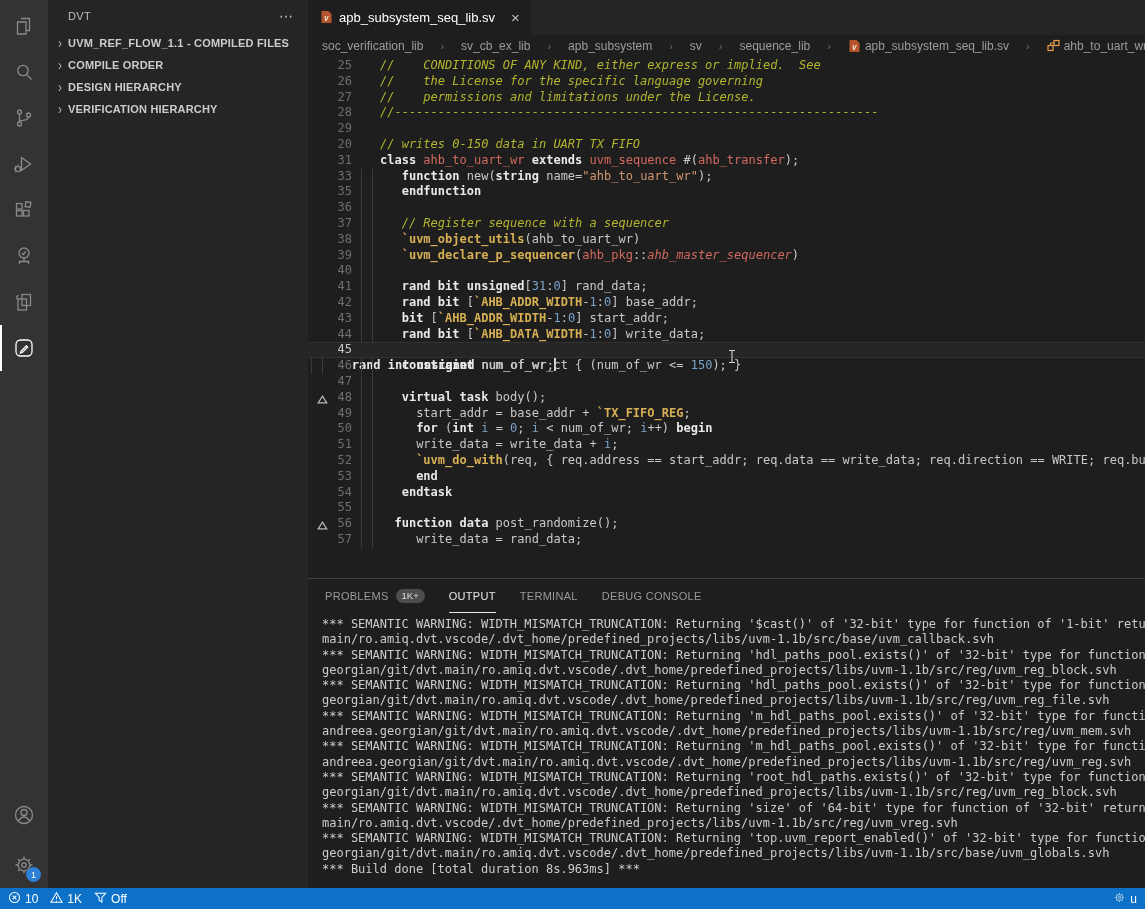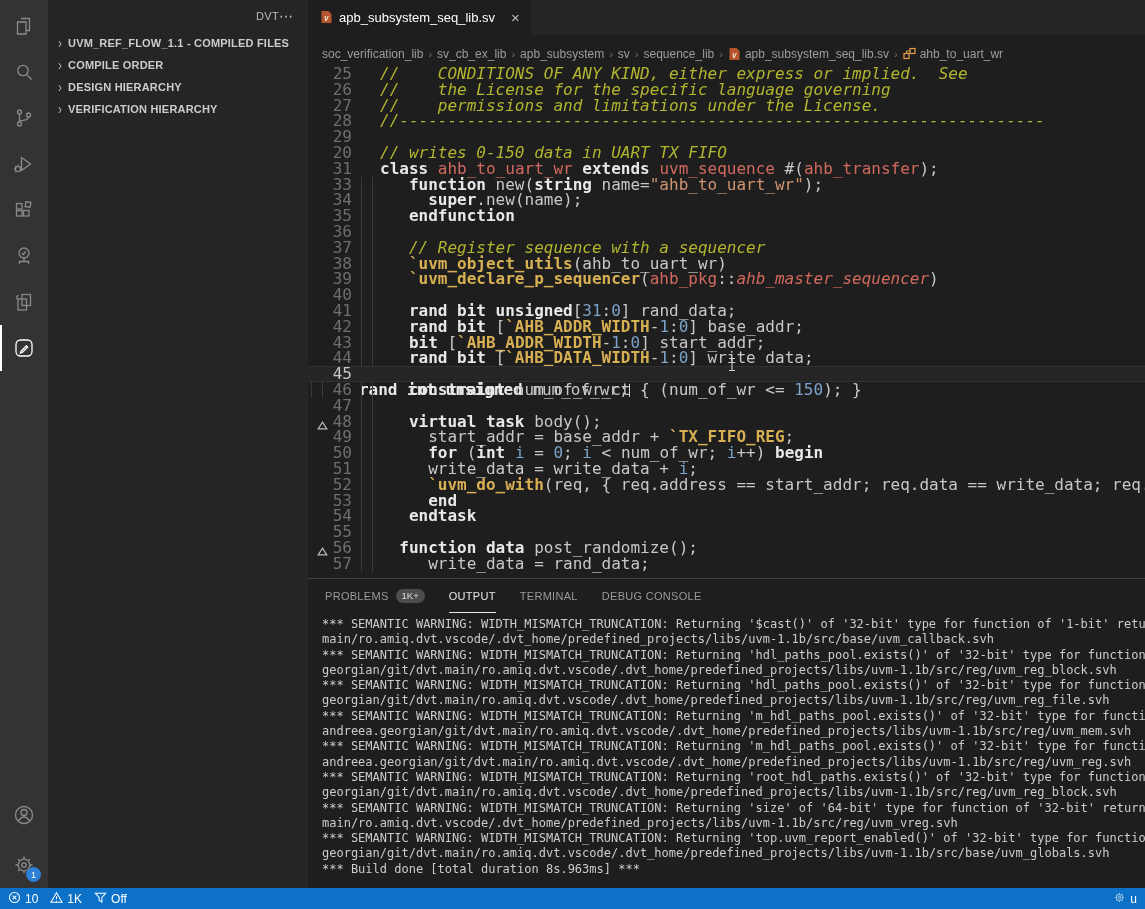--- a/index.html
+++ b/index.html
@@ -16,43 +16,43 @@
   .ab-item.active { color:#ffffff; box-shadow:inset 2px 0 0 #ffffff; }
   .ab-item svg { stroke:currentColor; fill:none; stroke-width:1.3; }
   .ab-bottom { margin-top:auto; margin-bottom:4px; }
   .ab-badge { position:absolute; right:7px; bottom:6px; min-width:15px; height:15px;
               border-radius:8px; background:var(--badge-blue,#2b7fd4); color:#fff;
               font-size:9px; display:flex; align-items:center; justify-content:center; }
 
   
   .sidebar { width:260px; background:var(--sidebar-bg,#252526); display:flex;
              flex-direction:column; color:#cccccc; }
-  .sidebar-title { height:32px; display:flex; align-items:center; justify-content:flex-end;
+  .sidebar-title { height:32px; display:flex; align-items:center; justify-content:space-between;
                    padding:0 14px 0 20px; font-size:11px; color:#bcbcbc; letter-spacing:.3px; }
   .sidebar-menu { color:#c5c5c5; font-size:14px; cursor:pointer; letter-spacing:1px; }
   .tree-item { height:22px; display:flex; align-items:center; font-size:11px; font-weight:bold;
                color:#cccccc; padding-left:4px; cursor:pointer; letter-spacing:.2px; }
   .chev { width:16px; text-align:center; color:#b5b5b5; font-weight:normal; font-size:12px;
           transform:scaleY(1.2); }
 
   
   .editor-col { flex:1; min-width:0; display:flex; flex-direction:column;
                 background:var(--editor-bg,#1e1e1e); }
   .tabbar { height:35px; background:#252526; display:flex; flex:none; }
   .tab { background:var(--editor-bg,#1e1e1e); color:#ffffff; font-size:13px; display:flex;
          align-items:center; gap:6px; padding:0 10px 0 12px; cursor:pointer; }
   .tab-close { color:#c0c0c0; font-size:15px; margin-left:10px; cursor:pointer; }
-  .breadcrumb { height:22px; flex:none; display:flex; align-items:center; gap:2px;
-                font-size:12px; color:#9d9d9d; padding-left:14px; white-space:nowrap;margin-top:8px; }
+  .breadcrumb { height:22px; flex:none; display:flex; align-items:center; gap:14px;
+                font-size:12px; color:#9d9d9d; padding-left:14px; white-space:nowrap; }
   .bc-item { display:flex; align-items:center; gap:4px; cursor:pointer; }
   .bc-sep { color:#6d6d6d; margin:0 3px; font-size:11px; }
 
   
   .code { flex:1; min-height:0; overflow:hidden; position:relative; padding-top:1px;
-          font-family:"DejaVu Sans Mono", monospace; font-size:16px; line-height:15.8px; }
+          font-family:"DejaVu Sans Mono", monospace; font-size:12px; line-height:15.8px; }
   .code-line { display:flex; height:15.8px; white-space:pre; position:relative; }
   .code-line.current { background:rgba(255,255,255,.035);
                        box-shadow:inset 0 1px 0 #323232, inset 0 -1px 0 #323232;flex-direction:column; }
   .gutter { width:50px; flex:none; text-align:right; color:#6e6e6e; position:relative;
             padding-right:6px; user-select:none; }
   .current .gutter { color:#c6c6c6; }
   .gmark { position:absolute; left:9px; top:3px; }
   .lcontent { padding-left:22px; position:relative; }
   .lcontent.gl { background-image:linear-gradient(#3a3a3a,#3a3a3a),linear-gradient(#3a3a3a,#3a3a3a);
                  background-size:1px 100%,1px 100%; background-position:3px 0,14px 0;
@@ -247,21 +247,20 @@
         </div>
       <div class="code" id="code">
           <div class="code-line"><span class="gutter">25</span><span class="lcontent"><span class="cm">//    CONDITIONS OF ANY KIND, either express or implied.  See</span></span></div>
           <div class="code-line"><span class="gutter">26</span><span class="lcontent"><span class="cm">//    the License for the specific language governing</span></span></div>
           <div class="code-line"><span class="gutter">27</span><span class="lcontent"><span class="cm">//    permissions and limitations under the License.</span></span></div>
           <div class="code-line"><span class="gutter">28</span><span class="lcontent"><span class="cm">//-------------------------------------------------------------------</span></span></div>
           <div class="code-line"><span class="gutter">29</span><span class="lcontent"></span></div>
           <div class="code-line"><span class="gutter">20</span><span class="lcontent"><span class="cm">// writes 0-150 data in UART TX FIFO</span></span></div>
           <div class="code-line"><span class="gutter">31</span><span class="lcontent"><span class="kw">class</span><span class="pl"> </span><span class="ty">ahb_to_uart_wr</span><span class="pl"> </span><span class="kw">extends</span><span class="pl"> </span><span class="ty">uvm_sequence</span><span class="pl"> #(</span><span class="ty">ahb_transfer</span><span class="pl">);</span></span></div>
           <div class="code-line"><span class="gutter">33</span><span class="lcontent gl">   <span class="kw">function</span><span class="pl"> new(</span><span class="kw">string</span><span class="pl"> name=</span><span class="st">"ahb_to_uart_wr"</span><span class="pl">);</span></span></div>
-          <div class="code-line"><span class="gutter">34</span><span class="lcontent gl">     <span class="kw">super</span><span class="pl">.new(name);</span></span></div>
           <div class="code-line"><span class="gutter">35</span><span class="lcontent gl">   <span class="kw">endfunction</span></span></div>
           <div class="code-line"><span class="gutter">36</span><span class="lcontent gl"></span></div>
           <div class="code-line"><span class="gutter">37</span><span class="lcontent gl">   <span class="cm">// Register sequence with a sequencer</span></span></div>
           <div class="code-line"><span class="gutter">38</span><span class="lcontent gl">   <span class="mc">`uvm_object_utils</span><span class="pl">(ahb_to_uart_wr)</span></span></div>
           <div class="code-line"><span class="gutter">39</span><span class="lcontent gl">   <span class="mc">`uvm_declare_p_sequencer</span><span class="pl">(</span><span class="ty">ahb_pkg</span><span class="pl">::</span><span class="tyi">ahb_master_sequencer</span><span class="pl">)</span></span></div>
           <div class="code-line"><span class="gutter">40</span><span class="lcontent gl"></span></div>
           <div class="code-line"><span class="gutter">41</span><span class="lcontent gl">   <span class="kw">rand bit unsigned</span><span class="pl">[</span><span class="nu">31</span><span class="pl">:</span><span class="nu">0</span><span class="pl">] rand_data;</span></span></div>
           <div class="code-line"><span class="gutter">42</span><span class="lcontent gl">   <span class="kw">rand bit</span><span class="pl"> [</span><span class="mc">`AHB_ADDR_WIDTH</span><span class="pl">-</span><span class="nu">1</span><span class="pl">:</span><span class="nu">0</span><span class="pl">] base_addr;</span></span></div>
           <div class="code-line"><span class="gutter">43</span><span class="lcontent gl">   <span class="kw">bit</span><span class="pl"> [</span><span class="mc">`AHB_ADDR_WIDTH</span><span class="pl">-</span><span class="nu">1</span><span class="pl">:</span><span class="nu">0</span><span class="pl">] start_addr;</span></span></div>
           <div class="code-line"><span class="gutter">44</span><span class="lcontent gl">   <span class="kw">rand bit</span><span class="pl"> [</span><span class="mc">`AHB_DATA_WIDTH</span><span class="pl">-</span><span class="nu">1</span><span class="pl">:</span><span class="nu">0</span><span class="pl">] write_data;</span></span></div>

